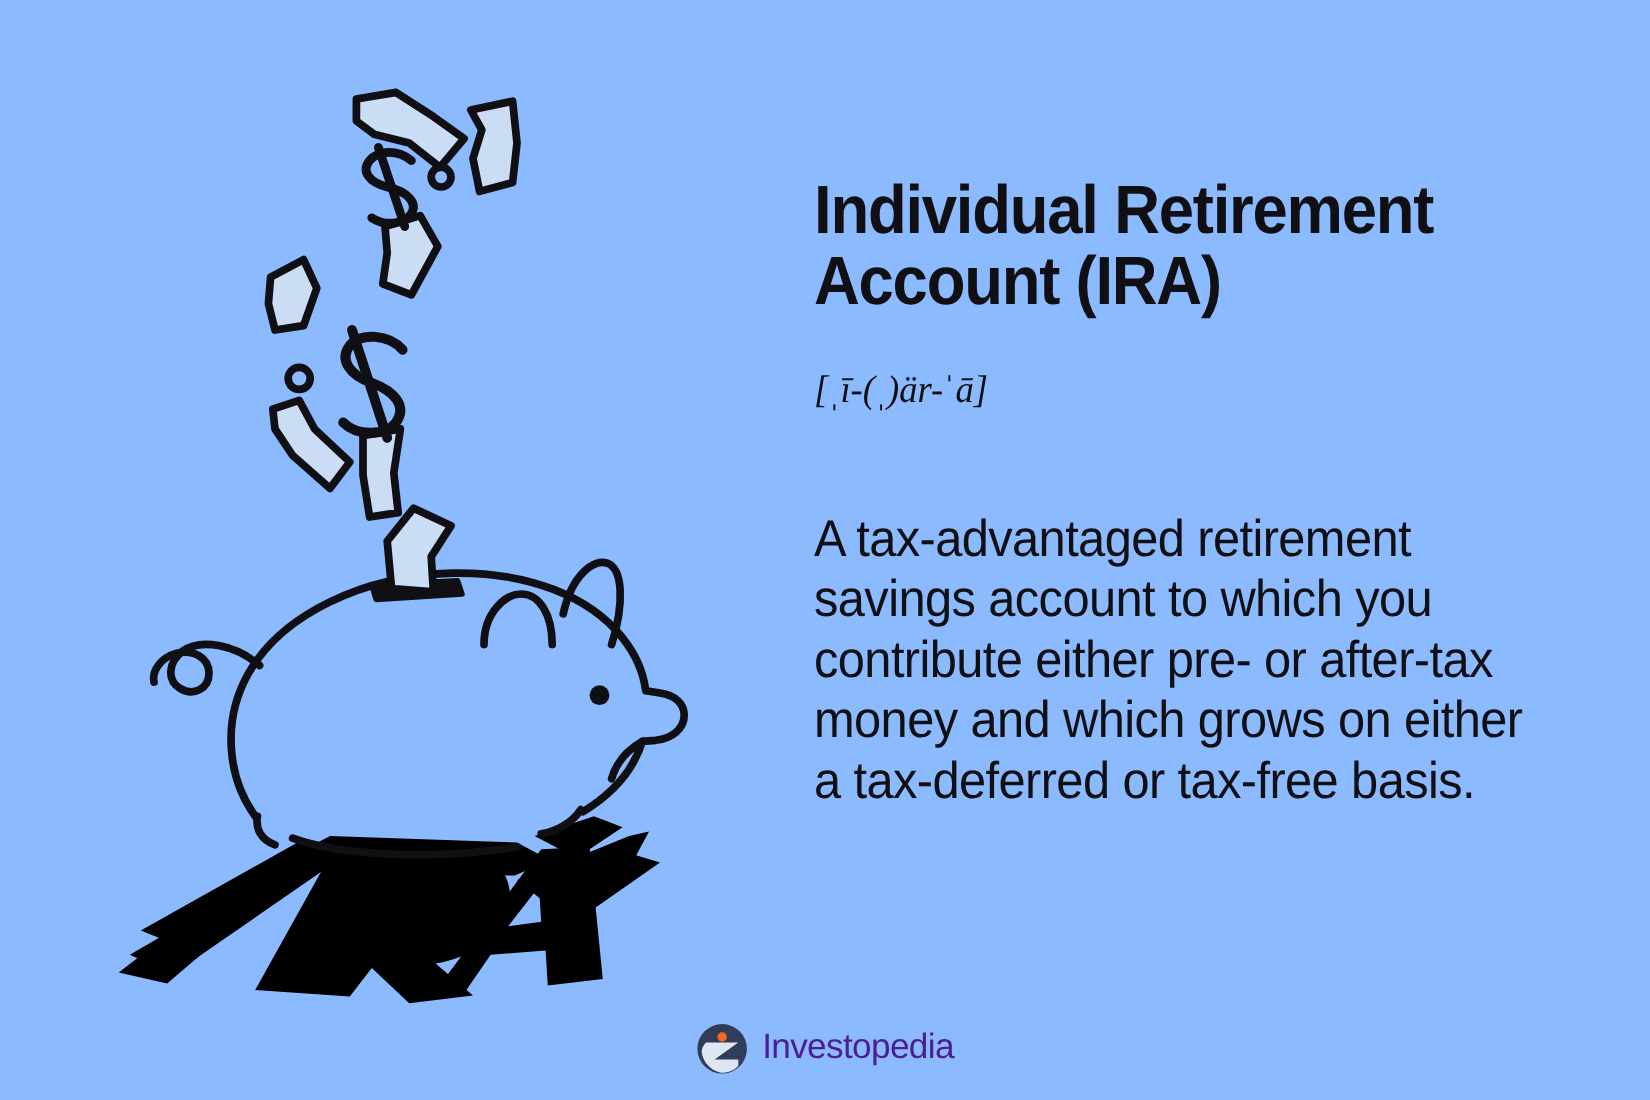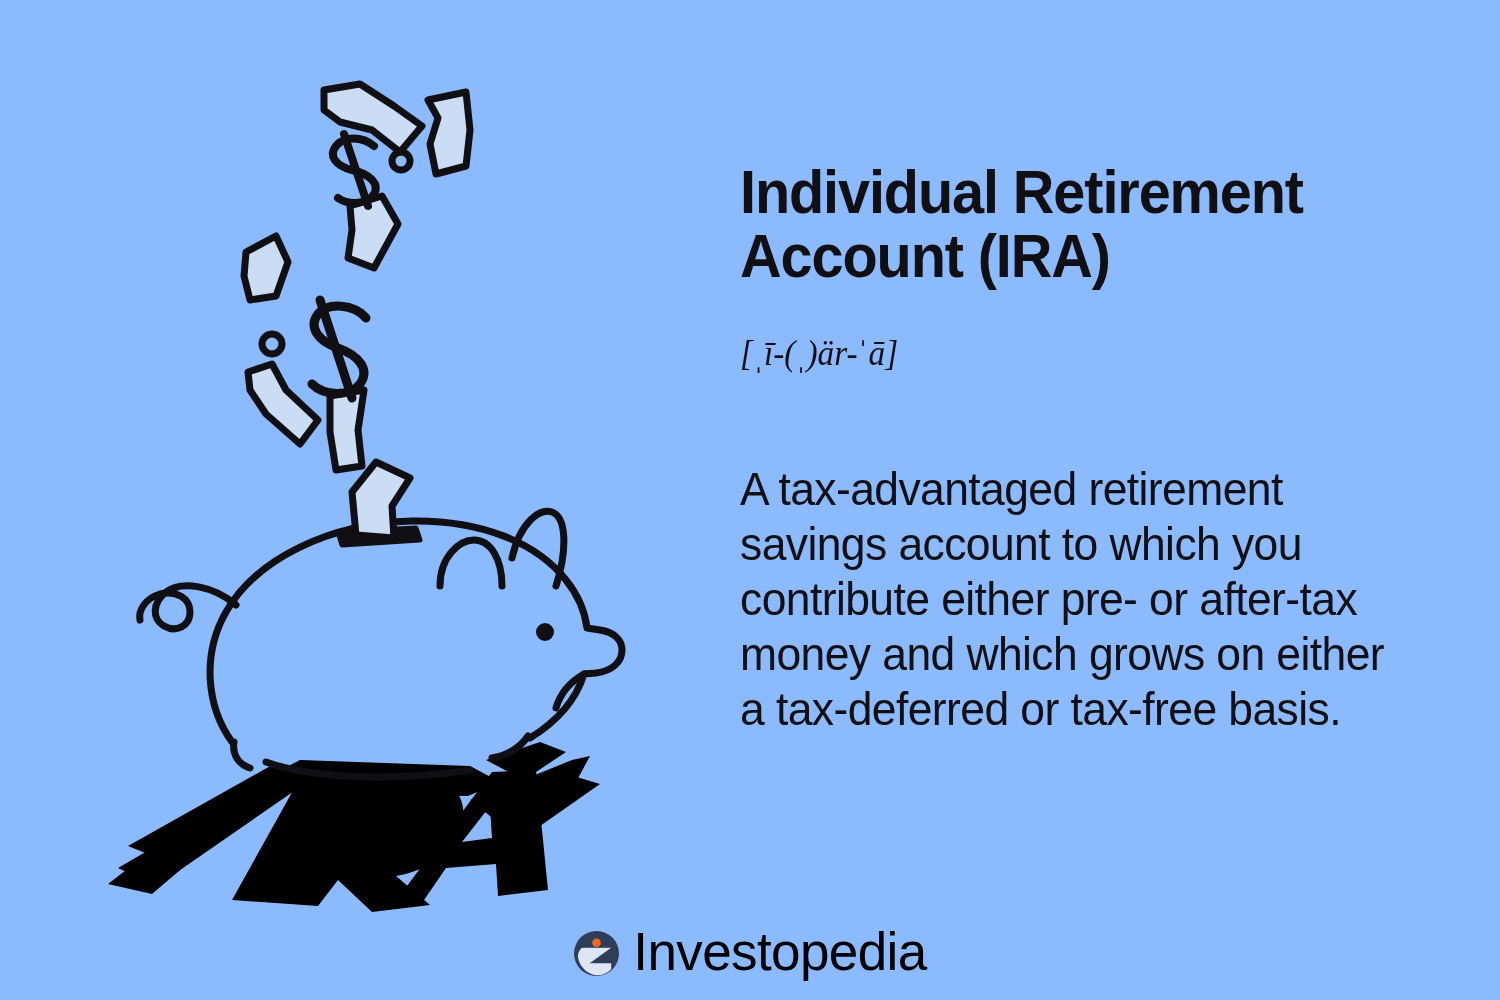--- a/index.html
+++ b/index.html
@@ -95,24 +95,24 @@
     height:70px;
     display:flex;
     align-items:center;
     justify-content:center;
     gap:13px;
   }
   #brand-mark { display:block; width:47px; height:47px; }
   #brand-name {
     font-family:"Liberation Sans", sans-serif;
     font-weight:400;
-    font-size:53px;
+    font-size:32px;
     line-height:1;
     letter-spacing:-0.6px;
-    color:#000000;
+    color:#4c1d95;
     transform:translateY(-2px);
   }
 </style>
 </head>
 <body>
 
 <div id="card">
 
   <div id="illustration">
     <svg viewBox="0 0 700 1000" xmlns="http://www.w3.org/2000/svg">

